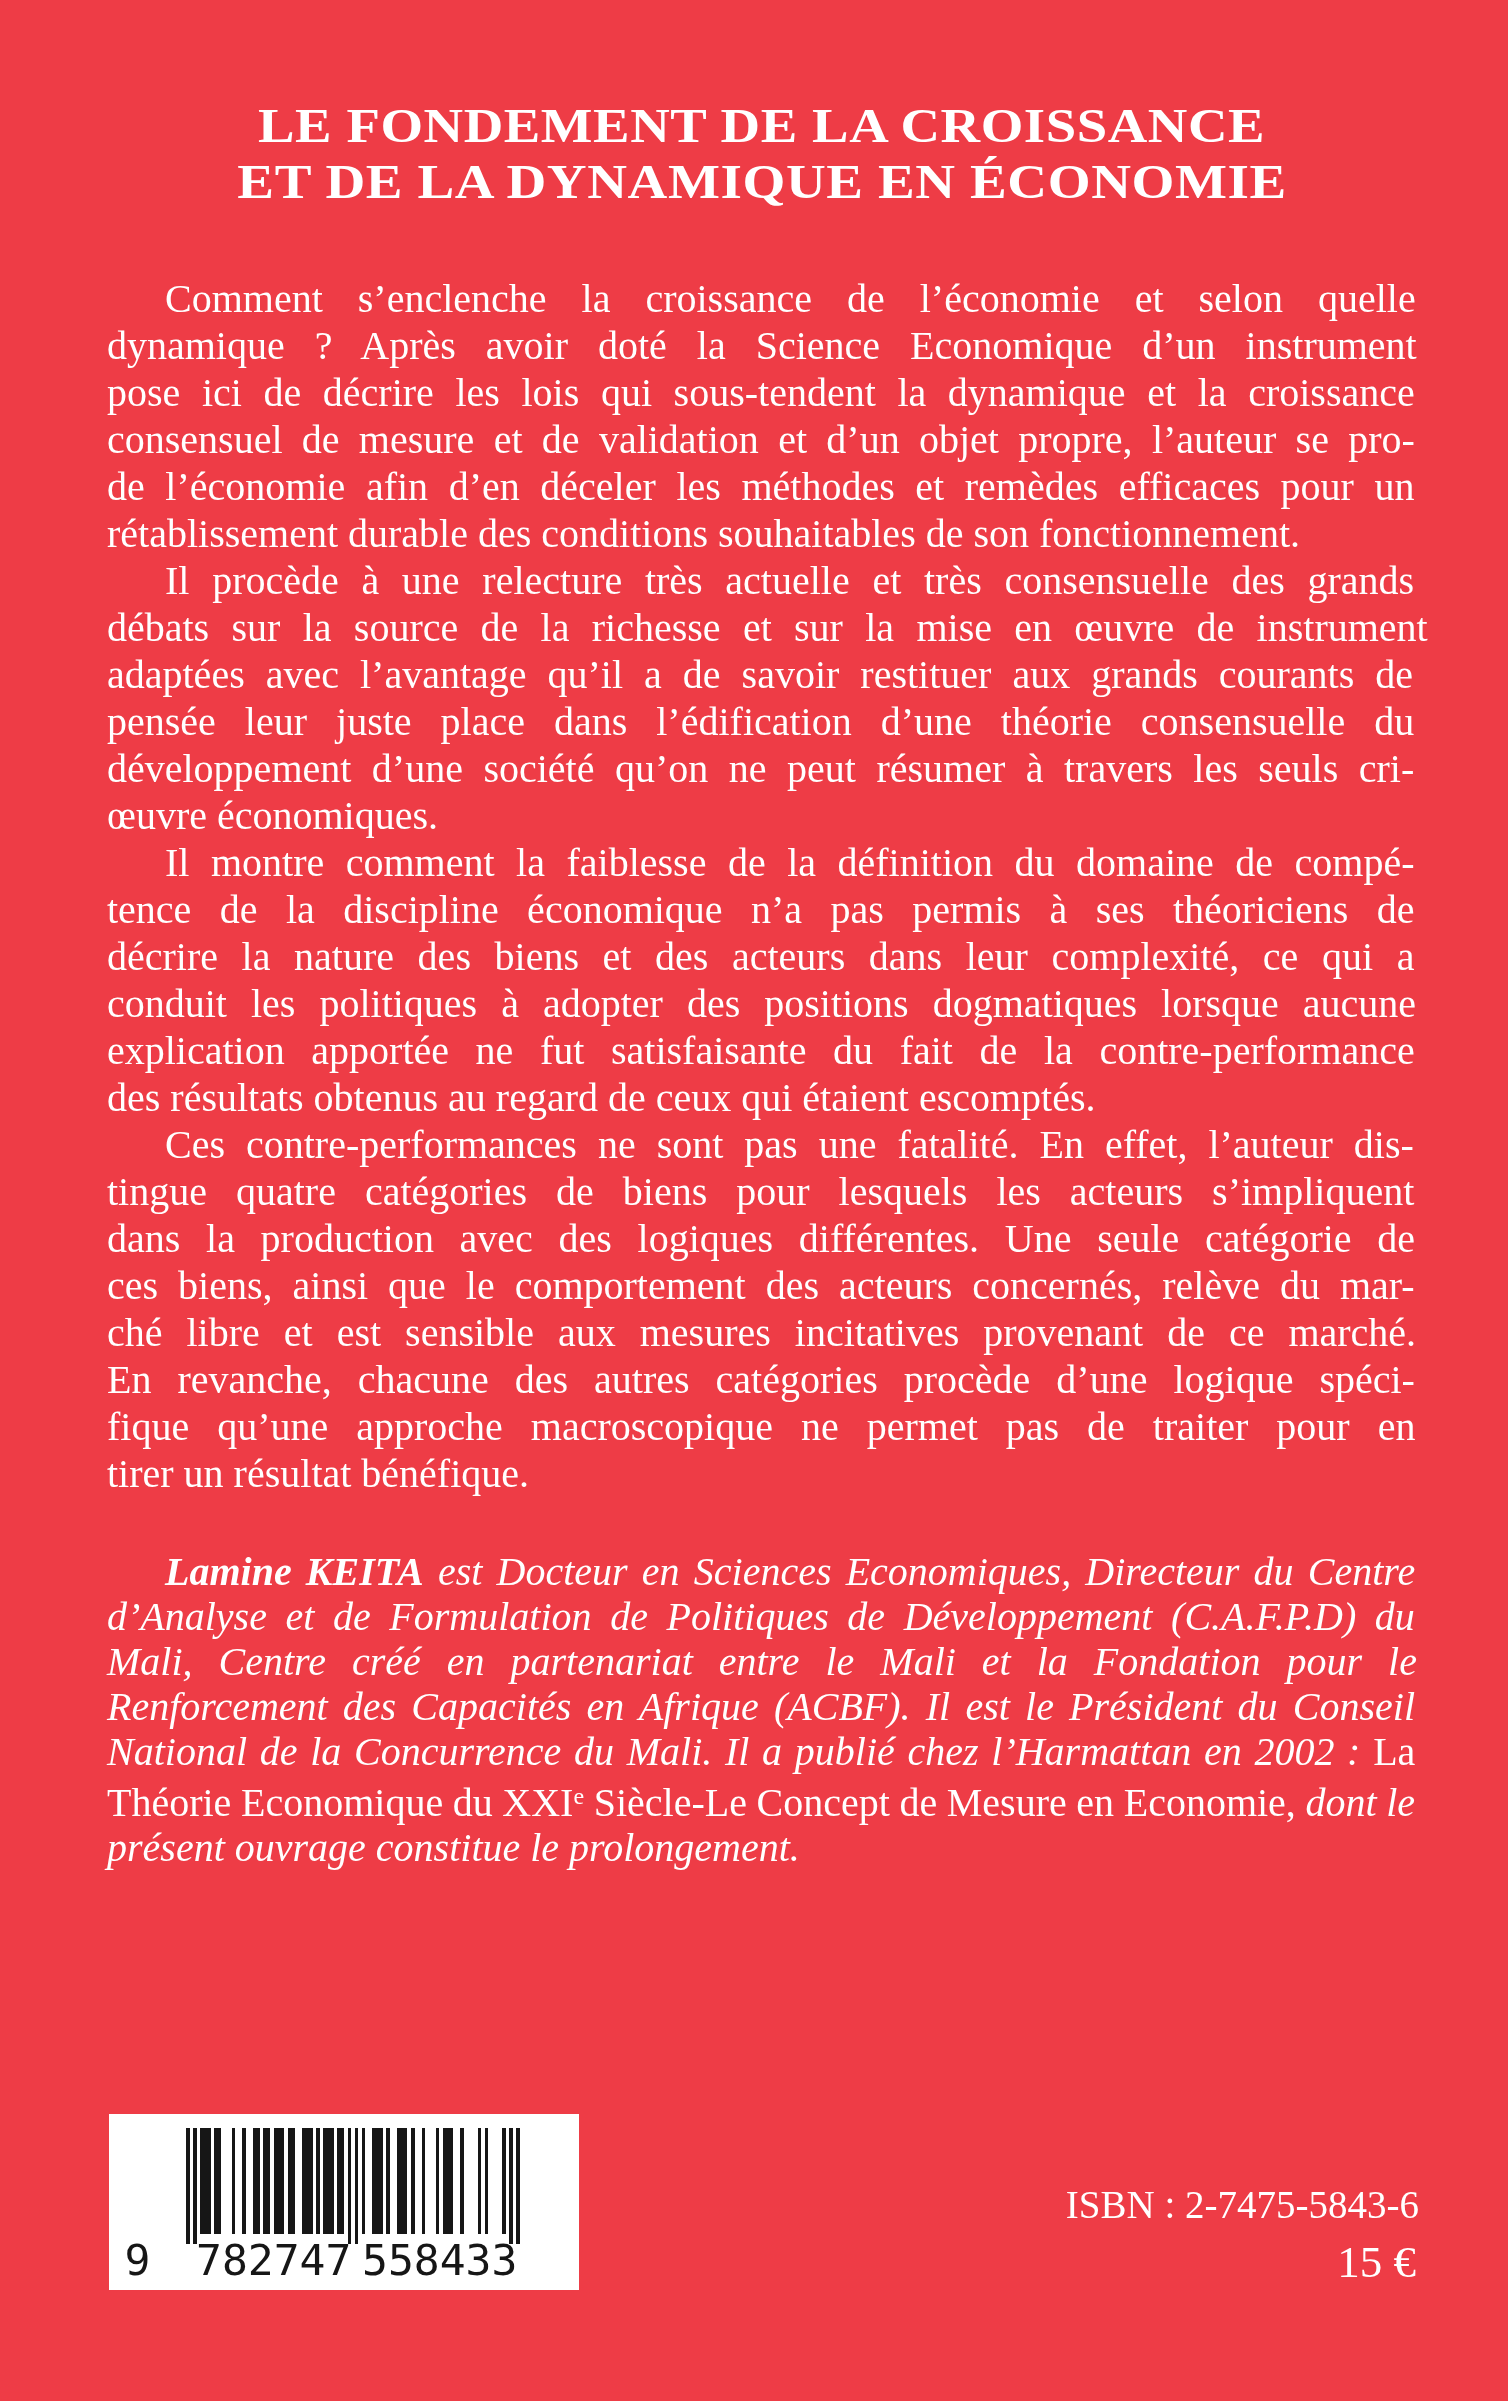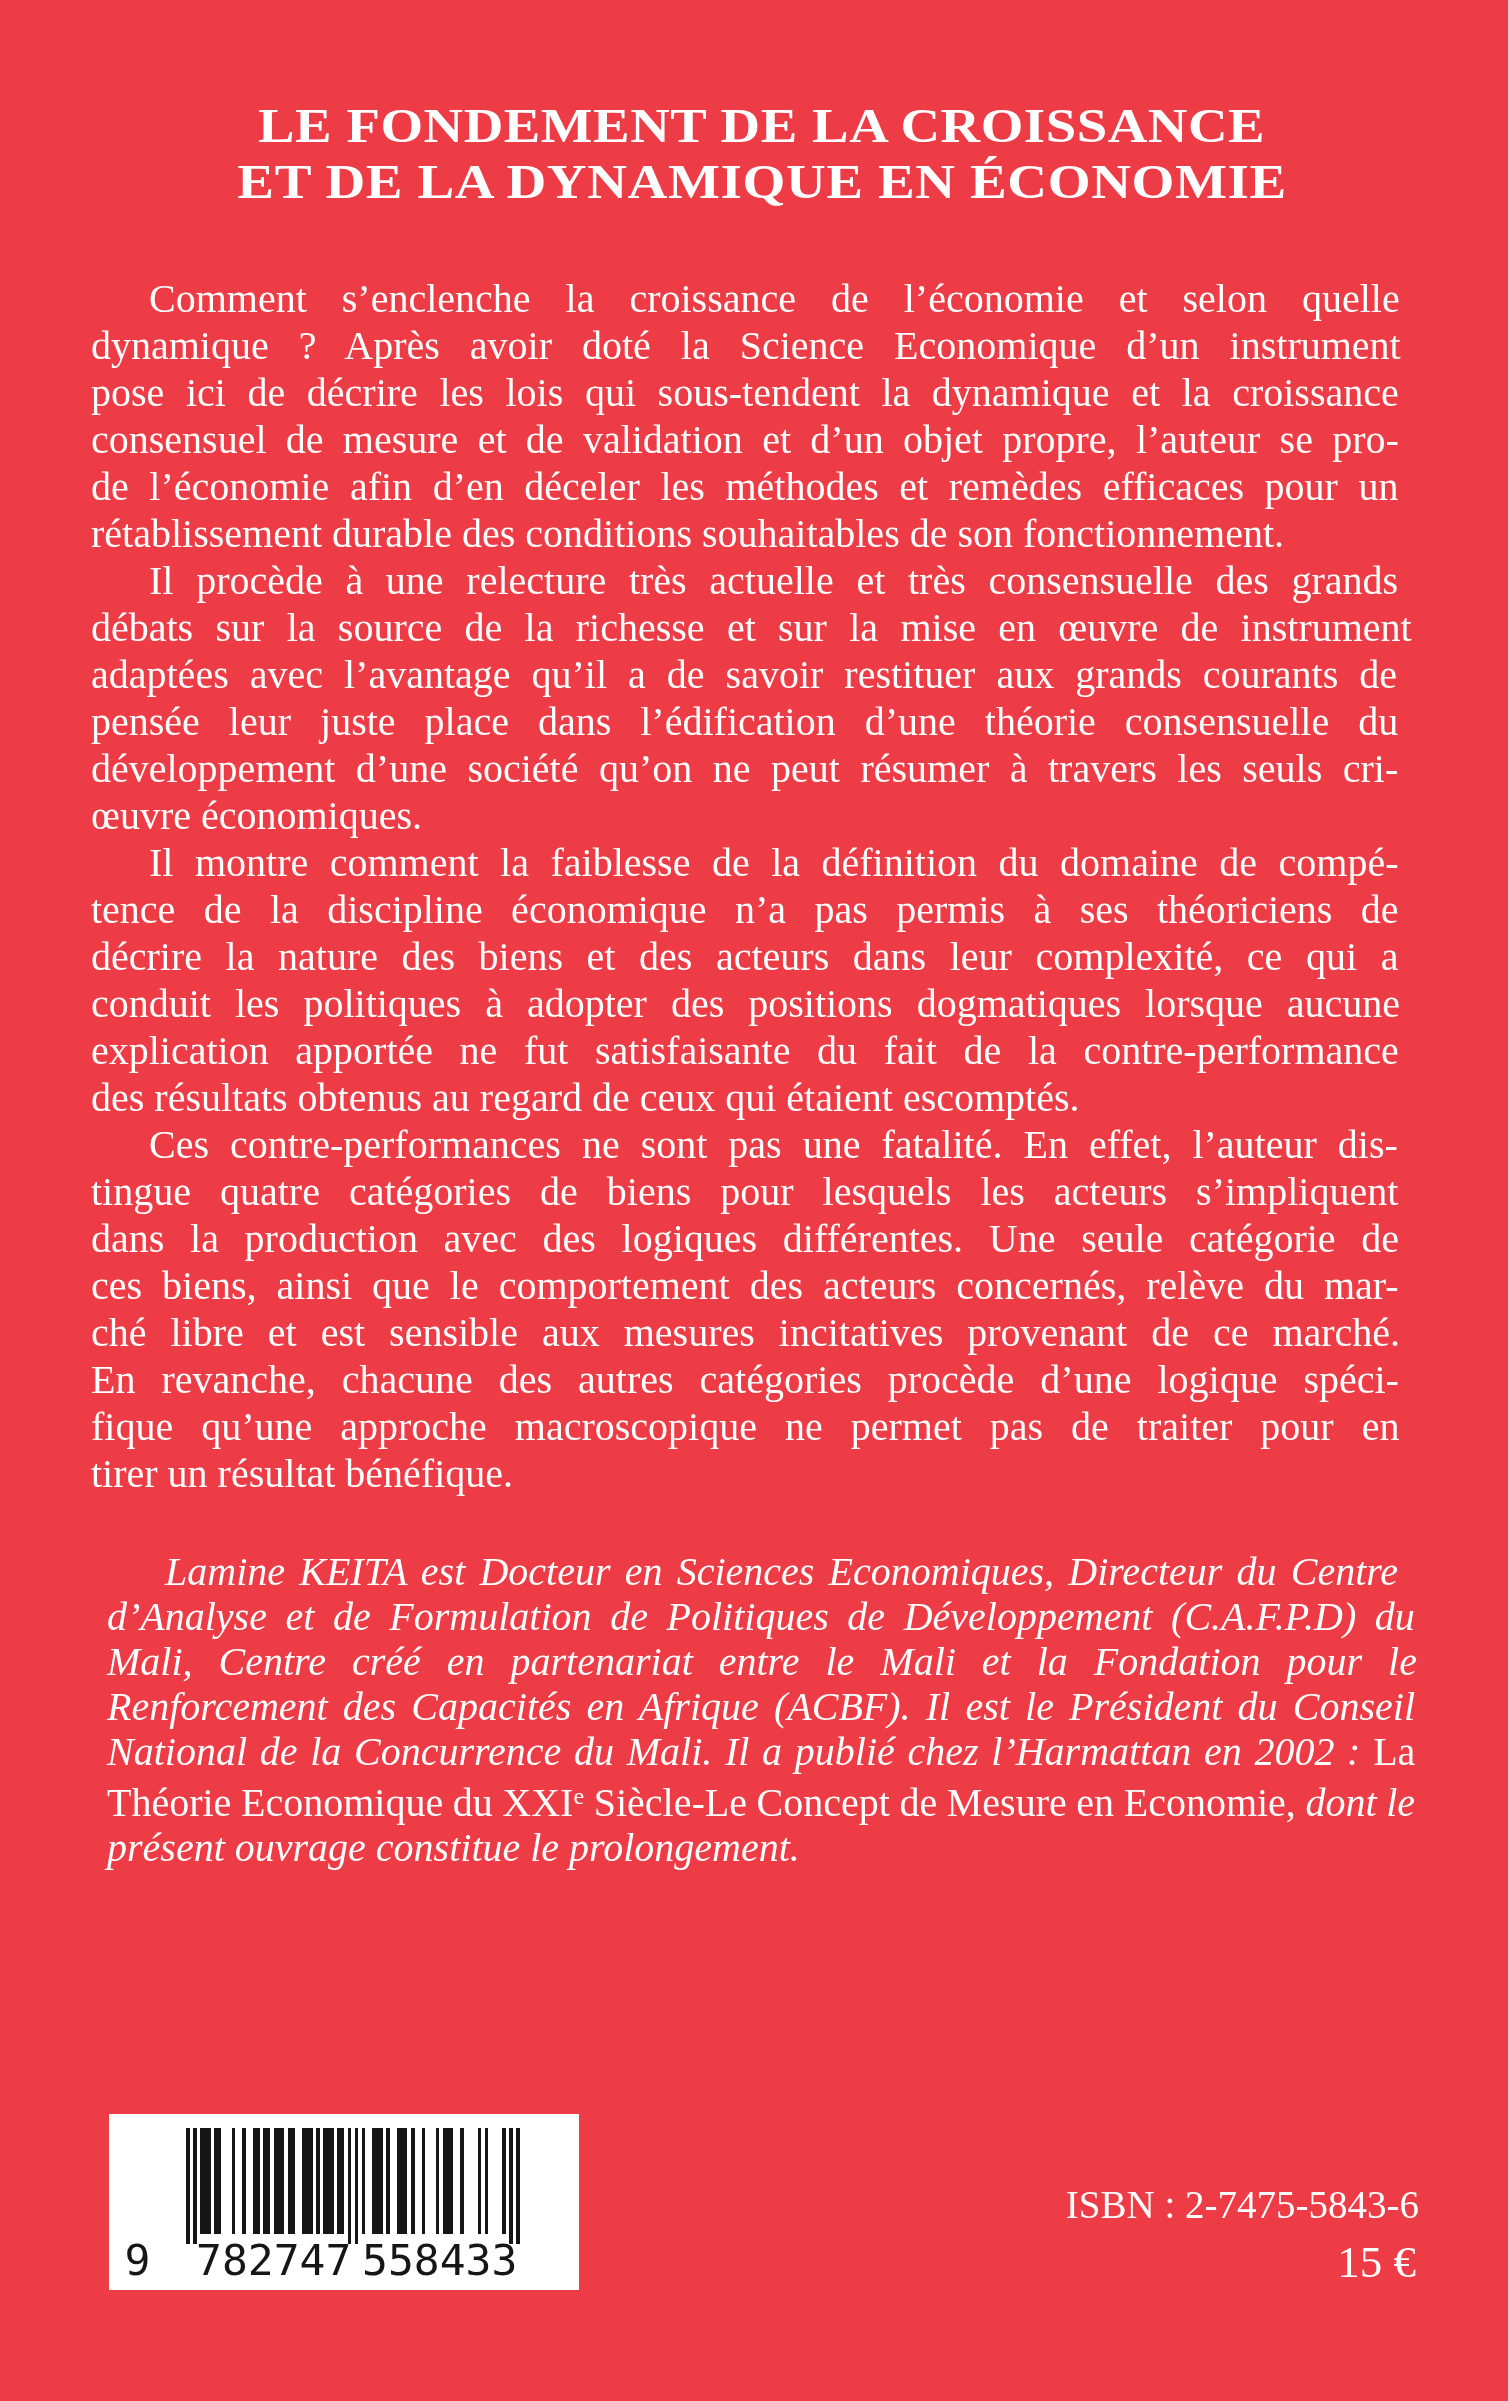--- a/index.html
+++ b/index.html
@@ -22,39 +22,39 @@
     font-weight: bold;
     font-size: 48px;
     line-height: 56px;
     letter-spacing: 0.5px;
   }
   .title-line { height: 56px; padding-left: 16px; }
   .title-line .fit { transform-origin: 50% 50%; }
   
   .body-text {
     position: absolute;
-    left: 91px; top: 275px; width: 1300px;
+    left: 107px; top: 275px; width: 1300px;
     font-size: 40px;
     line-height: 47px;
   }
   .bio {
     position: absolute;
     left: 107px; top: 1549px; width: 1300px;
     font-size: 40px;
     line-height: 45px;
     font-style: italic;
   }
   .tline { height: inherit; }
   .fit {
     display: inline-block;
     white-space: nowrap;
     transform-origin: 0 50%;
   }
   .rm  { font-style: normal; }
-  .bi  { font-weight: normal; }
+  .bi  { font-weight: bold; }
   .sup { font-size: 0.6em; vertical-align: 0.5em; }
   
   .barcode-panel {
     position: absolute;
     left: 109px; top: 2114px;
     width: 470px; height: 176px;
     background: var(--barcode_panel, #FFFFFF);
   }
   .bars {
     position: absolute;

